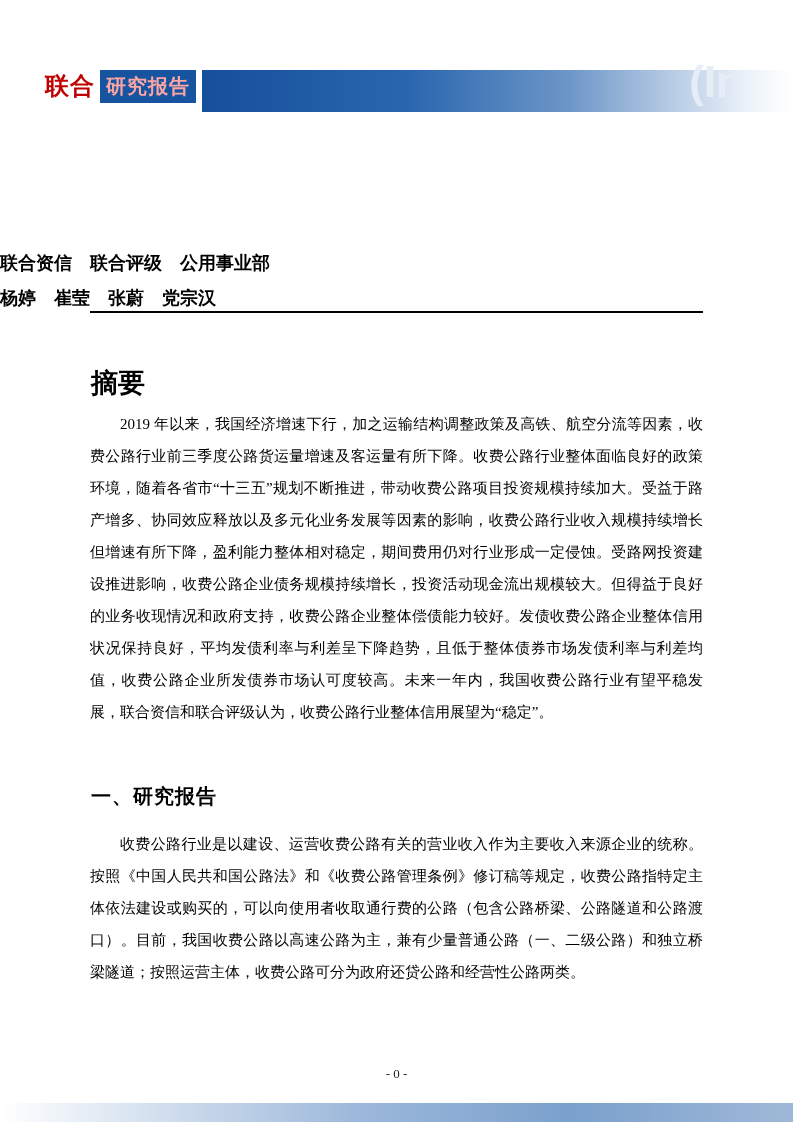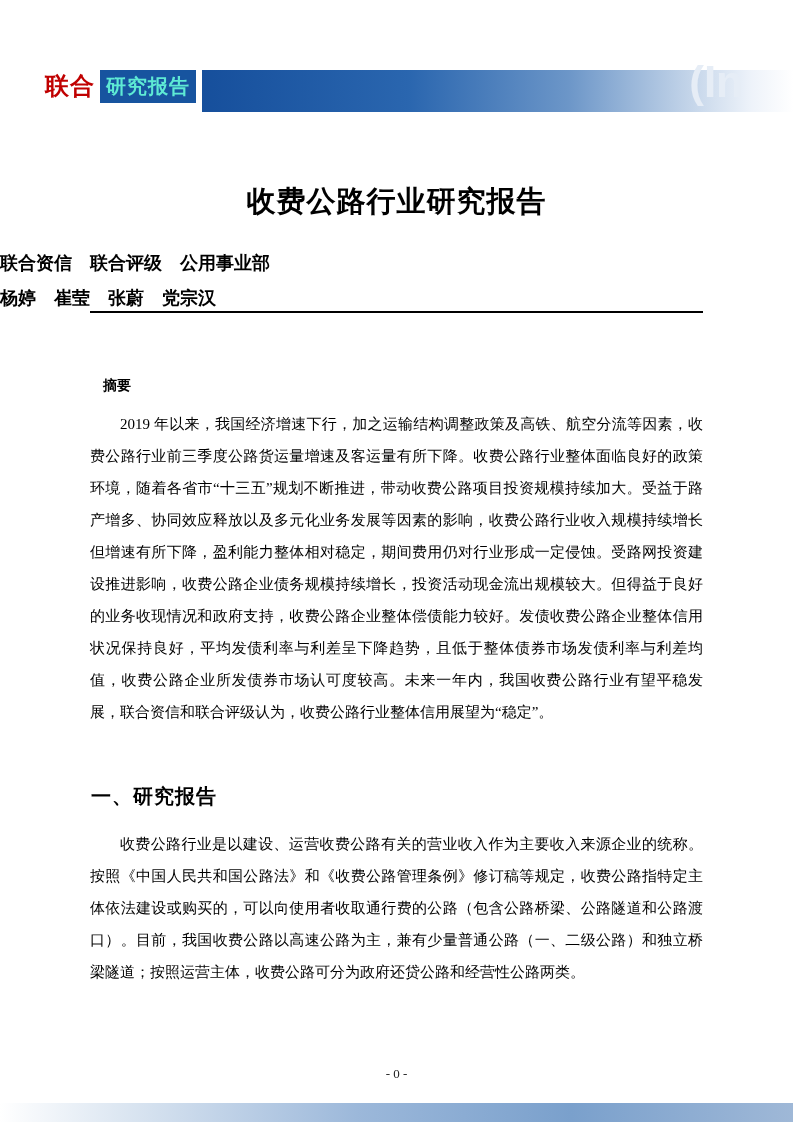--- a/index.html
+++ b/index.html
@@ -16,21 +16,21 @@
   .header{
     position:absolute;top:70px;left:45px;right:0;height:30px;
     display:flex;align-items:flex-start;
   }
   .logo-red{
     font-family:"Liberation Sans","DejaVu Sans",sans-serif;
     font-weight:bold;font-size:24px;color:#c00000;
     letter-spacing:1px;margin-right:5px;white-space:nowrap;
   }
   .logo-box{
-    background:#17549f;color:#5eead4;
+    background:#17549f;color:#fca5a5;
     font-family:"Liberation Sans","DejaVu Sans",sans-serif;
     font-weight:bold;font-size:20px;letter-spacing:1px;
     padding:3px 6px;white-space:nowrap;
   }
   .header-bar{
     flex:1;height:42px;margin-left:6px;position:relative;
     background:linear-gradient(90deg,#164f9c 0%,#2a66af 35%,#6c96c8 62%,#b9cde5 80%,#eef3fa 93%,#ffffff 100%);
   }
   .watermark{
     position:absolute;right:50px;top:-10px;
@@ -51,23 +51,23 @@
     font-weight:bold;font-size:18px;
   }
   .byline-1{top:251px;}
   .byline-2{top:286px;}
   .rule{
     position:absolute;top:311px;left:90px;width:613px;height:2px;
     background:#000;
   }
   
   .h-abstract{
-    position:absolute;top:365px;left:91px;margin:12px;
+    position:absolute;top:365px;left:91px;margin:0;
     font-family:"Liberation Sans","DejaVu Sans",sans-serif;
-    font-weight:bold;font-size:14px;
+    font-weight:bold;font-size:27px;
   }
   .h-section{
     position:absolute;top:783px;left:91px;margin:0;
     font-family:"Liberation Sans","DejaVu Sans",sans-serif;
     font-weight:bold;font-size:20px;letter-spacing:1px;
   }
   
   .body-text{
     position:absolute;left:90px;width:613px;margin:0;
     font-size:15px;line-height:32px;
@@ -93,21 +93,20 @@
 <div class="page">
 
   <header class="header">
     <span class="logo-red">联合</span>
     <span class="logo-box">研究报告</span>
     <div class="header-bar">
       <span class="watermark">(In</span>
     </div>
   </header>
 
-  <h1 class="title">收费公路行业研究报告</h1>
 
   <p class="byline byline-1">联合资信　联合评级　公用事业部</p>
 
   <p class="byline byline-2">杨婷　崔莹　张蔚　党宗汉</p>
 
   <div class="rule"></div>
 
   <h2 class="h-abstract">摘要</h2>
 
   <p class="body-text para-abstract">2019 年以来，我国经济增速下行，加之运输结构调整政策及高铁、航空分流等因素，收费公路行业前三季度公路货运量增速及客运量有所下降。收费公路行业整体面临良好的政策环境，随着各省市“十三五”规划不断推进，带动收费公路项目投资规模持续加大。受益于路产增多、协同效应释放以及多元化业务发展等因素的影响，收费公路行业收入规模持续增长但增速有所下降，盈利能力整体相对稳定，期间费用仍对行业形成一定侵蚀。受路网投资建设推进影响，收费公路企业债务规模持续增长，投资活动现金流出规模较大。但得益于良好的业务收现情况和政府支持，收费公路企业整体偿债能力较好。发债收费公路企业整体信用状况保持良好，平均发债利率与利差呈下降趋势，且低于整体债券市场发债利率与利差均值，收费公路企业所发债券市场认可度较高。未来一年内，我国收费公路行业有望平稳发展，联合资信和联合评级认为，收费公路行业整体信用展望为“稳定”。</p>

